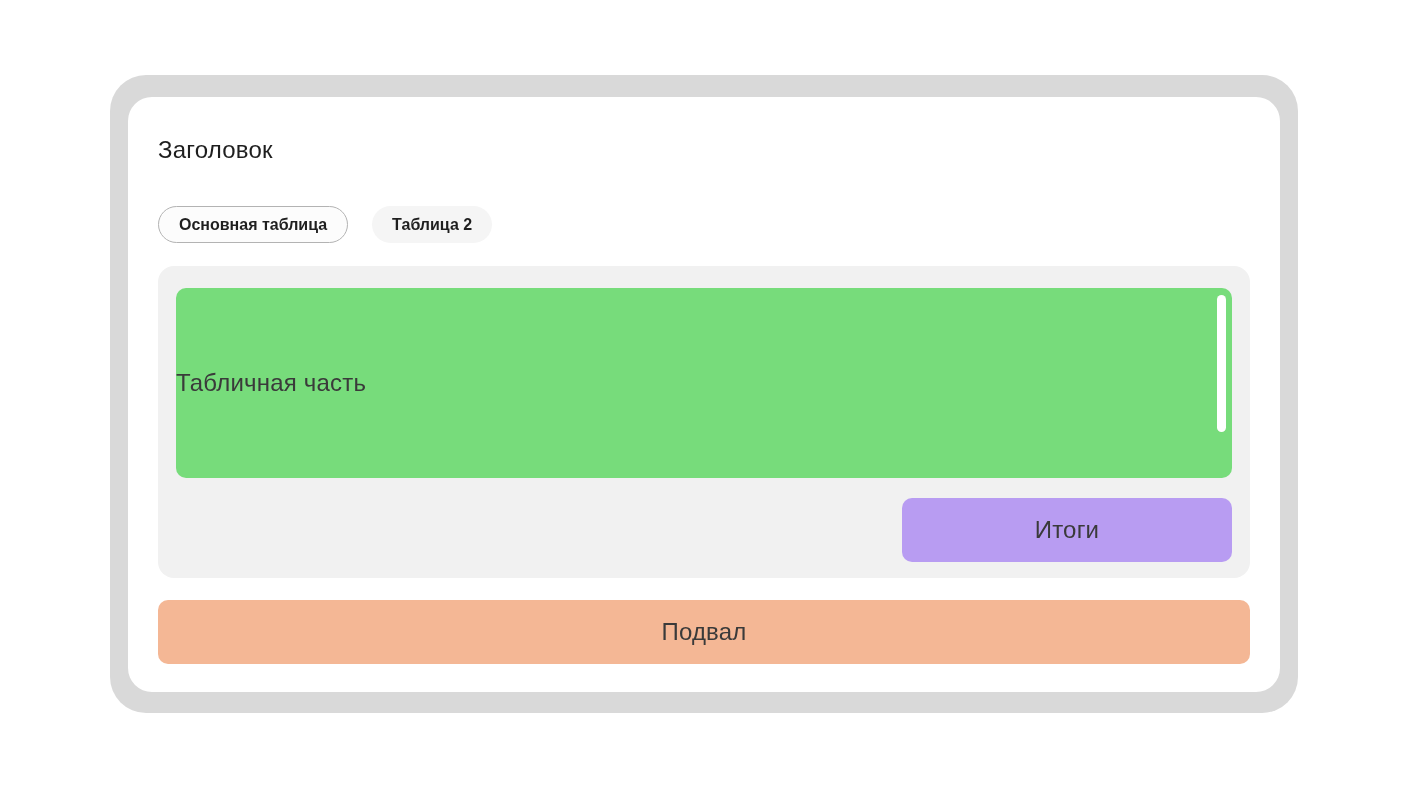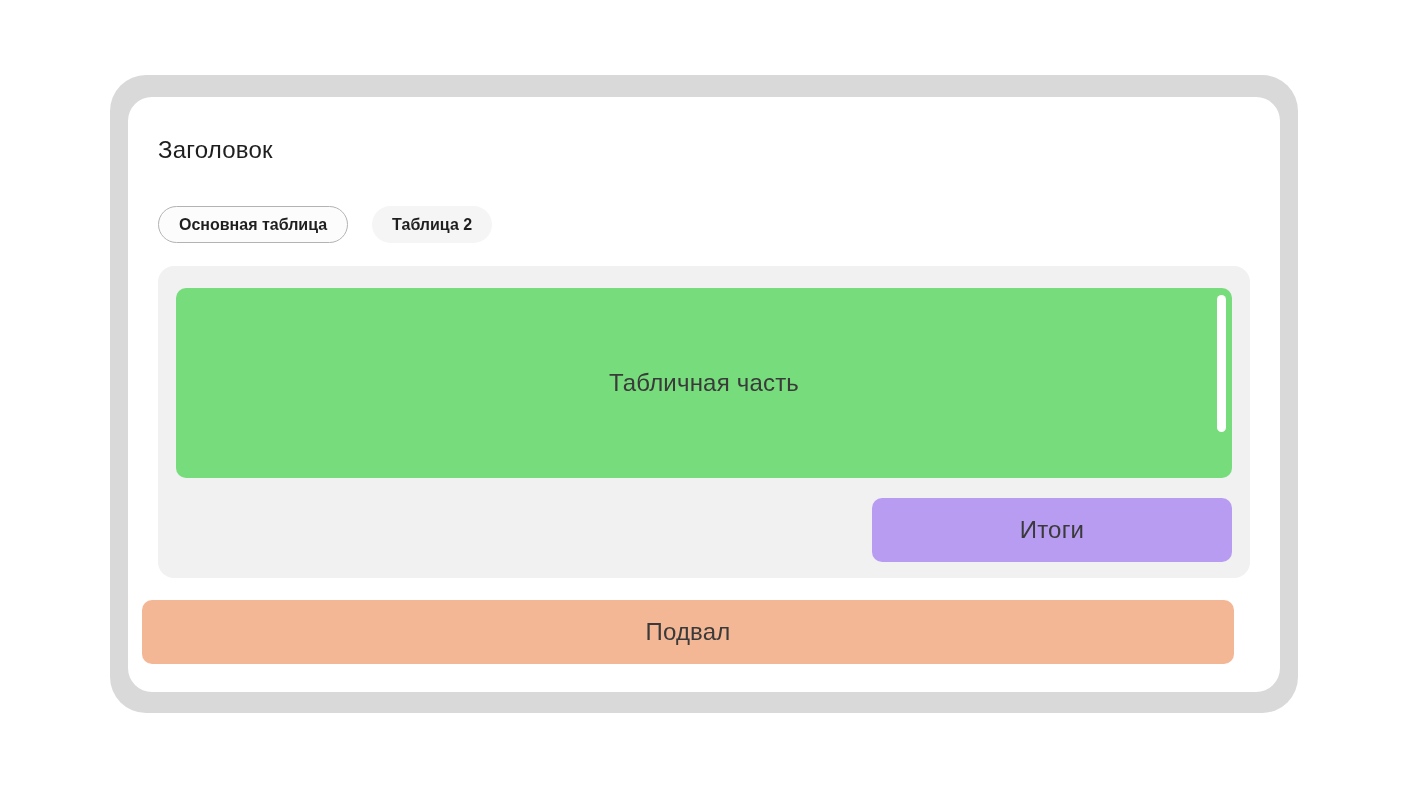--- a/index.html
+++ b/index.html
@@ -73,41 +73,41 @@
     position: absolute; left: 30px; top: 169px;
     width: 1092px; height: 312px;
     background: var(--color-container);
     border-radius: 16px;
   }
   .table-part {
     position: absolute; left: 18px; top: 22px;
     width: 1056px; height: 190px;
     background: var(--color-table_part);
     border-radius: 10px;
-    display: flex; align-items: center; justify-content: center;
+    display: flex; align-items: center; justify-content: flex-start;
   }
   .region-label {
     font-size: 24px; color: var(--color-block_text);
     letter-spacing: 0.2px;
   }
   .scrollbar-thumb {
     position: absolute; right: 6px; top: 7px;
     width: 9px; height: 137px;
     background: var(--color-scrollbar);
     border-radius: 5px;
   }
   .totals {
     position: absolute; right: 18px; top: 232px;
-    width: 360px; height: 64px;
+    width: 330px; height: 64px;
     background: var(--color-totals);
     border-radius: 10px;
     display: flex; align-items: center; justify-content: center;
   }
   .footer {
-    position: absolute; left: 14px; top: 503px;
+    position: absolute; left: 30px; top: 503px;
     width: 1092px; height: 64px;
     background: var(--color-footer);
     border-radius: 10px;
     display: flex; align-items: center; justify-content: center;
   }
 </style>
 </head>
 <body>
 
 <div class="canvas">

